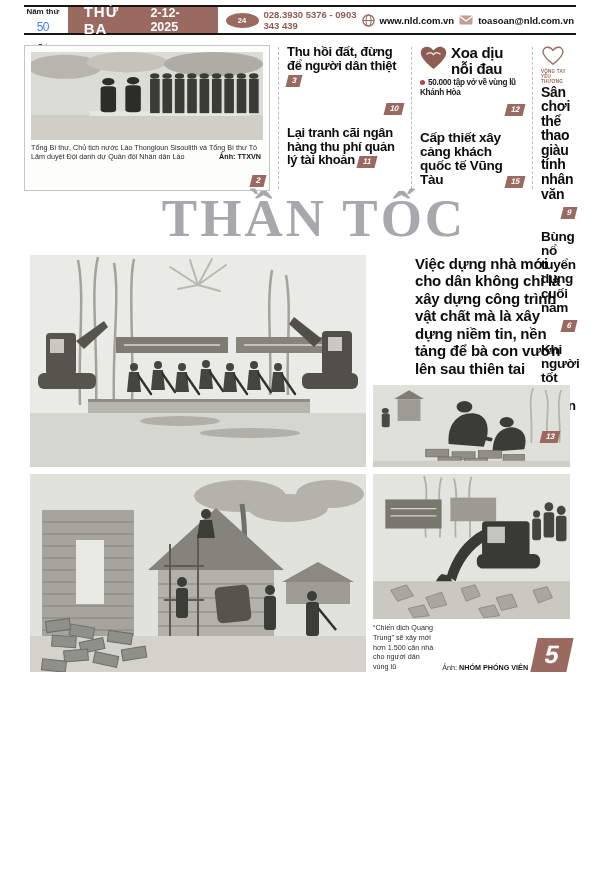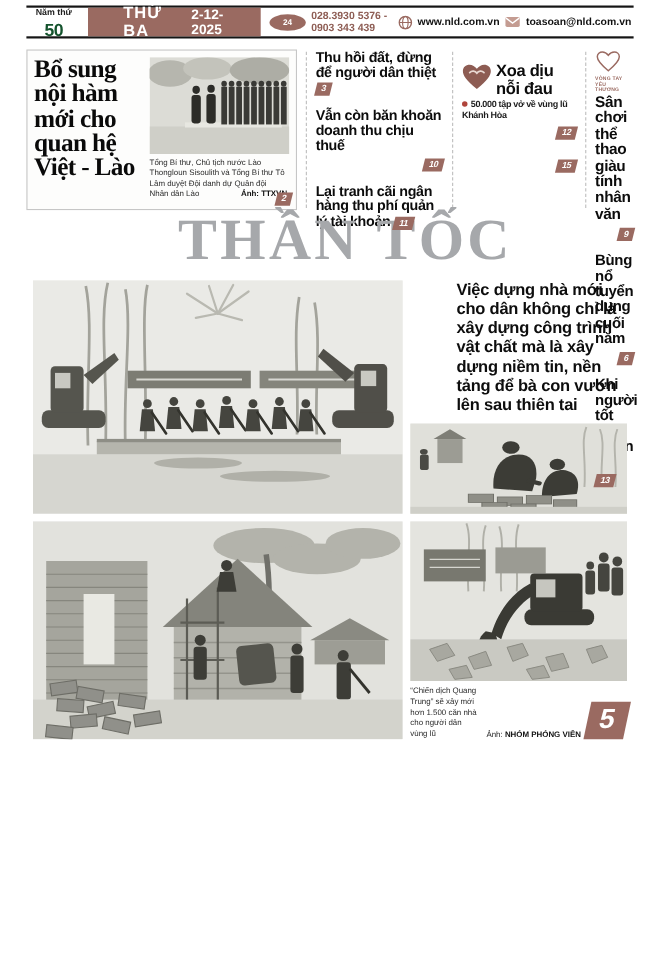--- a/index.html
+++ b/index.html
@@ -13,24 +13,24 @@
   .masthead{padding-top:16px;text-align:center;}
   .mast-title{font-family:"Liberation Sans",sans-serif;font-weight:900;font-size:64px;line-height:1;
     color:var(--brand);letter-spacing:-3px;transform:scaleY(1.16);transform-origin:top center;white-space:nowrap;}
   .tagline{margin-top:16px;font-size:14.5px;font-weight:700;color:var(--brand);letter-spacing:.6px;}
 
   
   .info-bar{margin:5px 24px 0;border-top:2px solid #151515;border-bottom:2px solid #151515;
     height:26px;display:flex;align-items:stretch;font-size:11px;}
   .issue-group{display:flex;align-items:center;gap:4px;padding-left:2px;flex-direction:column;}
   .small-lab{font-size:8px;font-weight:700;color:#222;}
-  .big-num{font-size:16px;font-weight:700;color:#14532d;letter-spacing:-.5px;}
+  .big-num{font-size:12px;font-weight:400;color:#3b82f6;letter-spacing:-.5px;}
   .red-dot{width:7px;height:7px;border-radius:50%;background:var(--red);margin:0 2px;}
   .date-box{background:var(--brand);color:#fff;display:flex;align-items:center;gap:9px;padding:0 16px;margin:0 8px;}
-  .date-day{font-weight:800;font-size:15px;letter-spacing:1px;margin-left:16px;}
+  .date-day{font-weight:800;font-size:15px;letter-spacing:1px;}
   .date-val{font-weight:700;font-size:12.5px;}
   .contact-group{display:flex;align-items:center;gap:5px;margin-left:auto;padding-right:2px;}
   .circle-badge{width:33px;height:15px;border-radius:50%;background:var(--brand);color:#fff;font-size:7.5px;
     font-weight:800;display:flex;align-items:center;justify-content:center;flex:none;}
   .phones{color:var(--brand-dark);font-weight:700;font-size:9.5px;}
   .site,.mail{color:#111;font-weight:800;font-size:9.5px;}
   .mini-ic{flex:none;display:block;}
 
   
   .digest{margin:10px 24px 0;height:146px;display:flex;align-items:stretch;}
@@ -114,21 +114,20 @@
         <rect x="0.5" y="0.5" width="13" height="9" rx="1.5" fill="#c49c92"></rect>
         <path d="M1 1.5 L7 6 L13 1.5" fill="none" stroke="#fff" stroke-width="1.2"></path>
       </svg>
       <span class="mail">toasoan@nld.com.vn</span>
     </div>
   </div>
 
   <section class="digest">
 
     <div class="lead-box">
-      <div class="lead-headline">Bổ sung nội hàm mới cho quan hệ Việt - Lào</div>
       <div class="lead-right">
         <svg class="lead-photo" viewBox="0 0 150 95" preserveAspectRatio="none" aria-label="Hai nhà lãnh đạo duyệt đội danh dự quân đội">
           <rect width="150" height="95" fill="#dcdcd6"></rect>
           <ellipse cx="22" cy="16" rx="24" ry="13" fill="#b6b6ae"></ellipse>
           <ellipse cx="62" cy="11" rx="26" ry="11" fill="#c3c3bb"></ellipse>
           <ellipse cx="118" cy="13" rx="32" ry="13" fill="#adada5"></ellipse>
           <rect y="68" width="150" height="27" fill="#cfcfc8"></rect>
           <rect x="38" y="64" width="104" height="5" fill="#e7e7e1"></rect>
           <defs>
             <g id="gd">
@@ -161,42 +160,42 @@
     </div>
 
     <div class="vsep"></div>
 
     <div class="dg-col col2">
       <div class="story">
         <span>Thu hồi đất, đừng để người dân thiệt</span>
         <span class="badge">3</span>
       </div>
       <div class="story">
-        <span>Vẫn còn băn khoăn doanh thu chịu thuế</span>
         <span class="badge-right"><span class="badge">10</span></span>
       </div>
       <div class="story">
         <span>Lại tranh cãi ngân hàng thu phí quản lý tài khoản</span>
         <span class="badge">11</span>
       </div>
     </div>
 
     <div class="vsep"></div>
 
     <div class="dg-col col3">
-      <div class="story" style="font-size:15px;margin-top:12px;">
+      <div class="story" style="font-size:15px;">
         <svg class="heart-ic" width="27" height="24" viewBox="0 0 27 24">
           <path d="M13.5 23 C4 15.5 0.8 10.5 0.8 6.6 C0.8 3 3.6 0.8 6.8 0.8 C9.4 0.8 11.9 2.3 13.5 4.6 C15.1 2.3 17.6 0.8 20.2 0.8 C23.4 0.8 26.2 3 26.2 6.6 C26.2 10.5 23 15.5 13.5 23 Z" fill="#8d5c53"></path>
           <path d="M7 8 C9 6 12 6.5 13.5 8.5 C15 6.5 18 6 20 8" fill="none" stroke="#e8d8d2" stroke-width="1.6" stroke-linecap="round"></path>
         </svg>
         <span>Xoa dịu nỗi đau</span>
         <div class="note-line"><span>50.000 tập vở về vùng lũ Khánh Hòa</span></div>
         <span class="badge-right"><span class="badge">12</span></span>
       </div>
       <div class="story" style="font-size:13.6px;margin-top:4px;">
+        <span>Cấp thiết xây cảng khách quốc tế Vũng Tàu</span>
         <span class="badge" style="float:right;margin-top:3px;">15</span>
       </div>
     </div>
 
     <div class="vsep"></div>
 
     <div class="dg-col col4">
       <div class="story" style="font-size:14px;">
         <span class="ring-logo" style="width:30px;">
           <svg width="24" height="20" viewBox="0 0 27 24">

